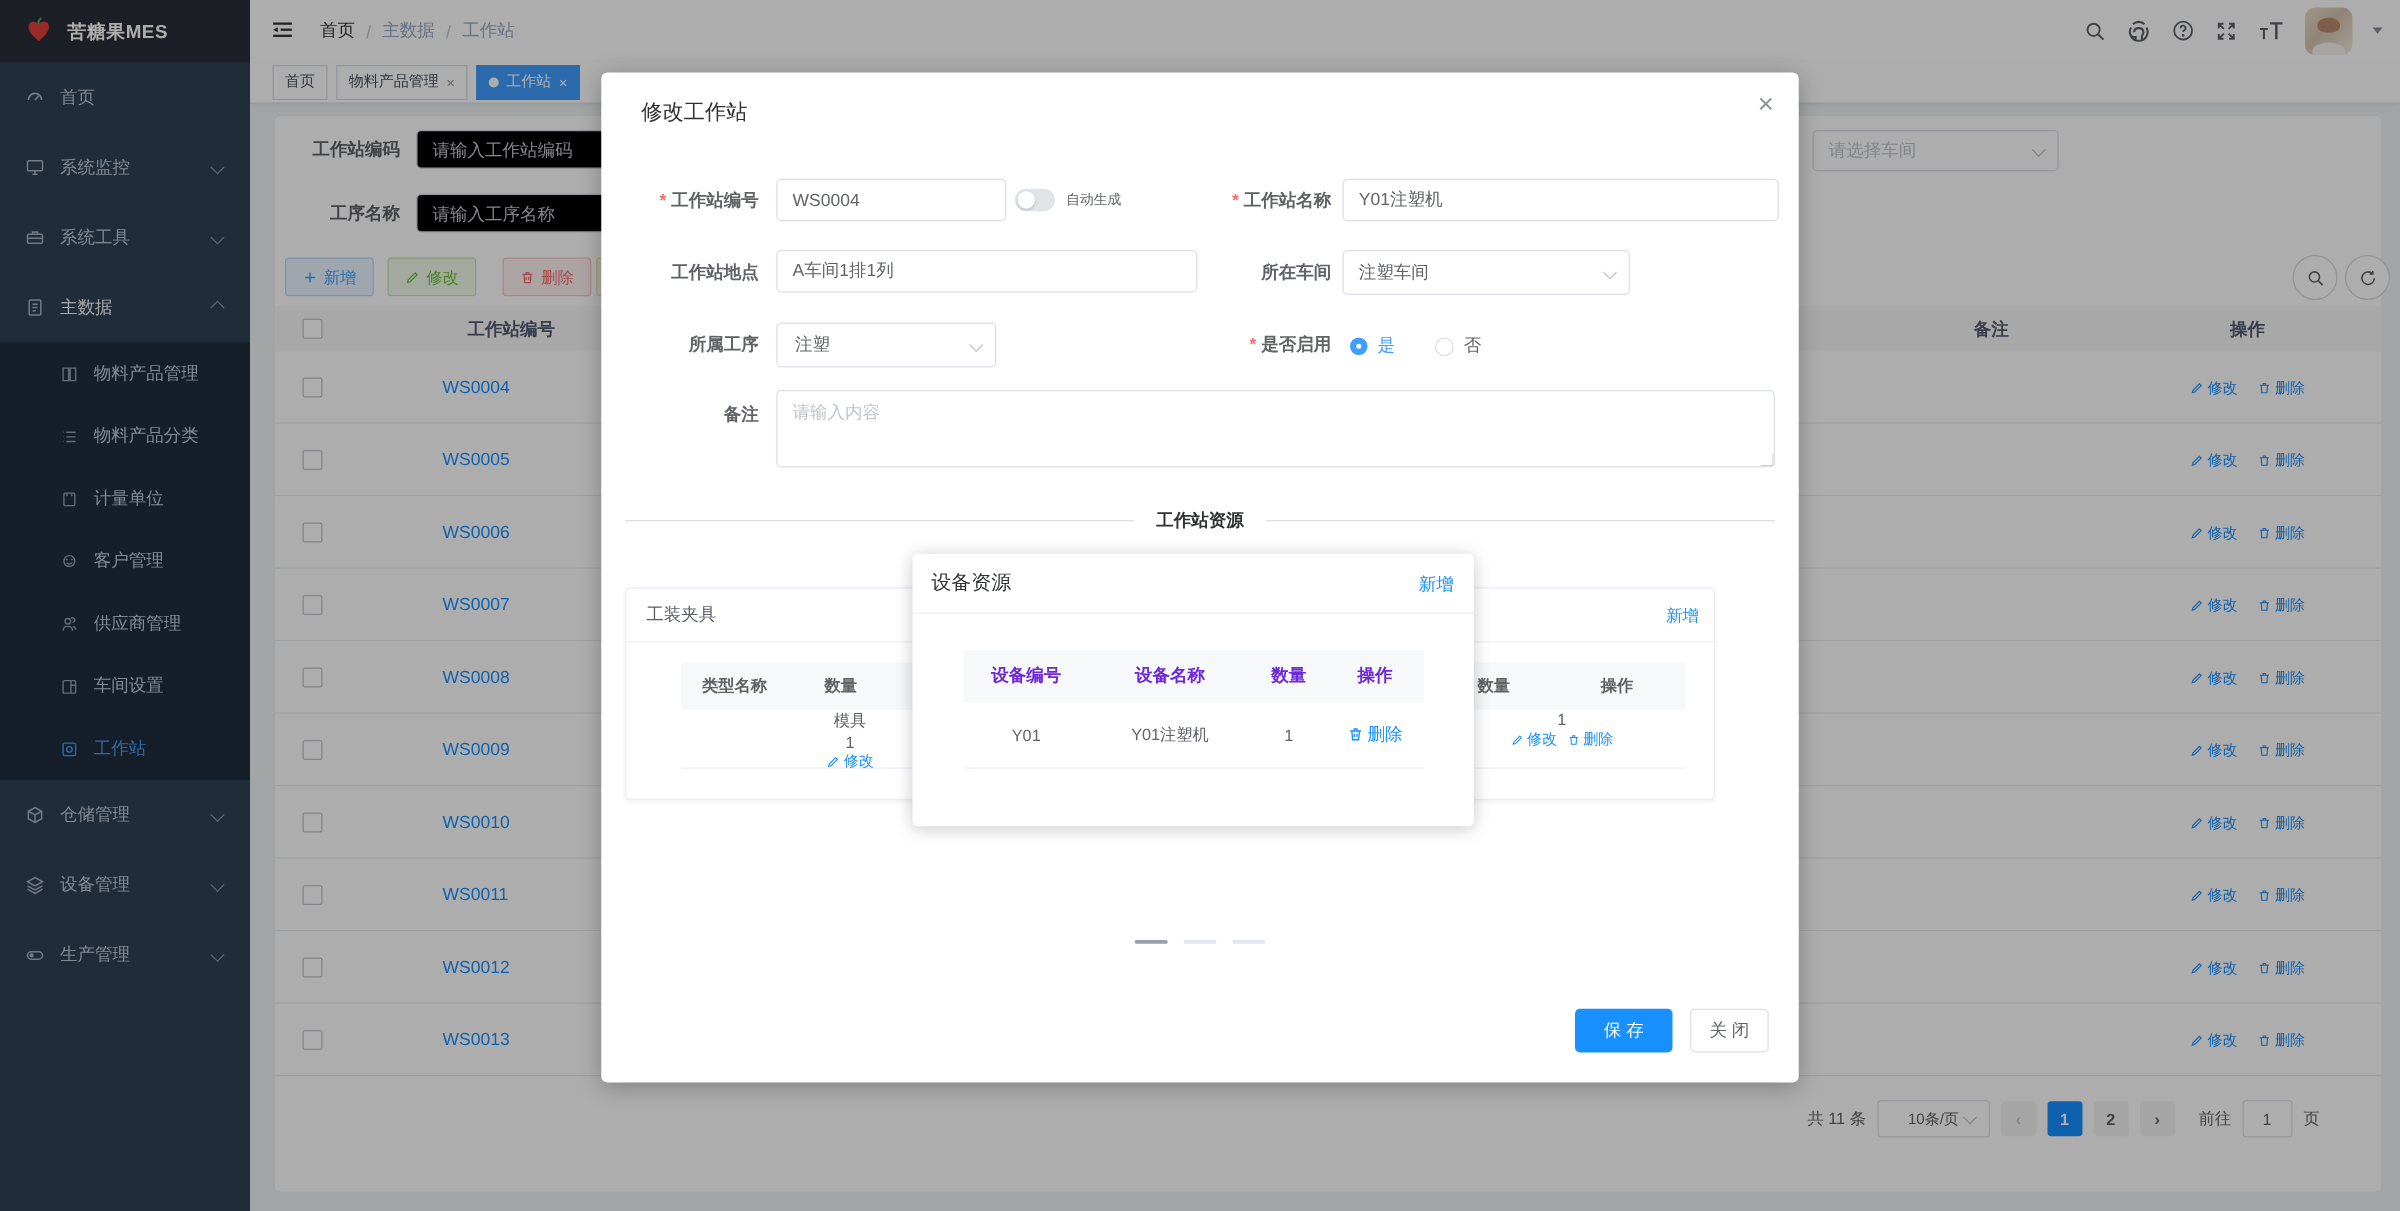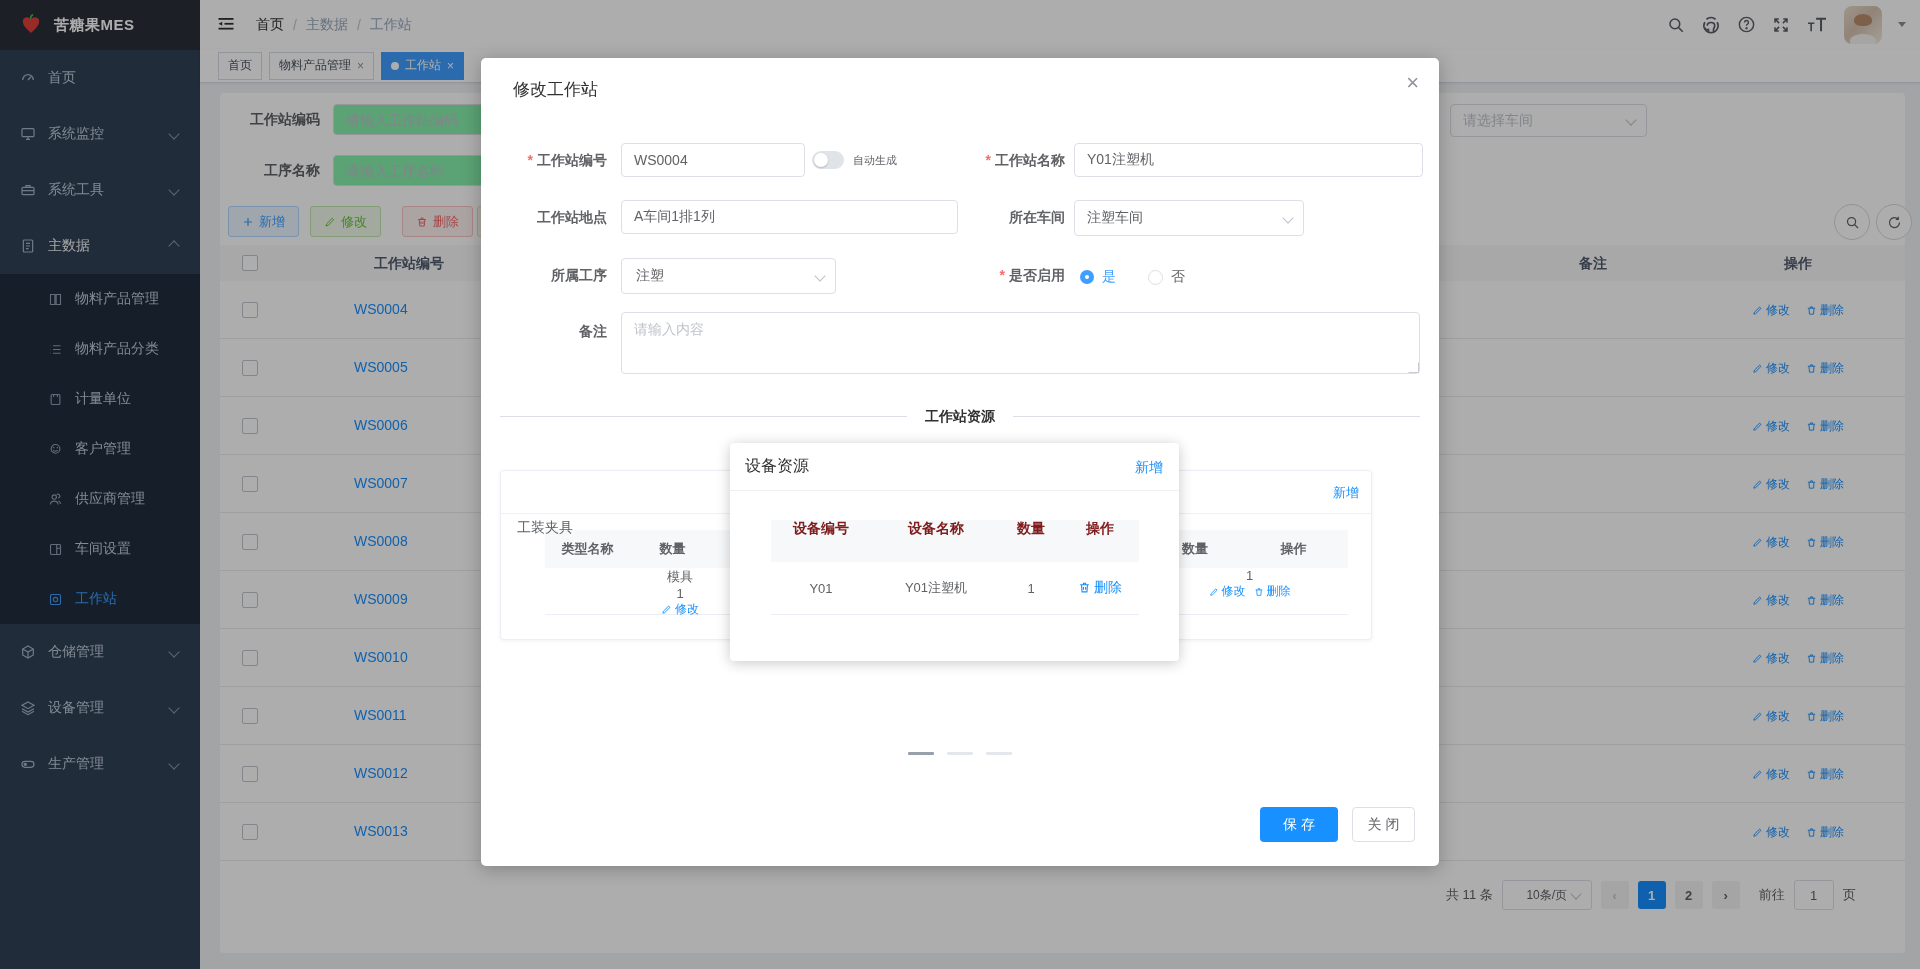--- a/index.html
+++ b/index.html
@@ -43,21 +43,21 @@
   .tagsbar{position:absolute;left:0;top:49px;right:0;height:33px;background:#fff;border-bottom:1px solid #d8dce5;box-shadow:0 1px 3px rgba(0,0,0,.06);display:flex;align-items:center;padding-left:18px;gap:7px;}
   .tag{height:26px;display:inline-flex;align-items:center;padding:0 9px;border:1px solid #d8dce5;background:#fff;color:#495060;font-size:12px;gap:6px;cursor:pointer;}
   .tag .tag-x{color:#8d939e;font-size:12px;cursor:pointer;}
   .tag.active{background:#409eff;border-color:#409eff;color:#fff;}
   .tag.active .tag-x{color:#fff;}
   .tag-dot{width:8px;height:8px;border-radius:50%;background:#fff;}
 
   .card{position:absolute;left:20px;top:93px;width:1685px;height:860px;background:#fff;border-radius:4px;}
 
   .flabel{position:absolute;width:110px;text-align:right;font-size:14px;font-weight:bold;color:#606266;line-height:33px;}
-  .finput{position:absolute;height:31px;border:1px solid #dcdfe6;border-radius:4px;background:#86efac;
+  .finput{position:absolute;height:31px;border:1px solid #dcdfe6;border-radius:4px;background:#000000;
           font-size:14px;color:#606266;padding:0 12px;box-sizing:border-box;font-family:inherit;}
   .finput::placeholder{color:#c0c4cc;}
   .fselect{position:absolute;height:33px;border:1px solid #dcdfe6;border-radius:4px;background:#fff;display:flex;align-items:center;
            padding:0 28px 0 12px;box-sizing:border-box;font-size:14px;color:#c0c4cc;cursor:pointer;}
   .sel-chev{position:absolute;right:11px;top:11px;width:7px;height:7px;border-right:1.4px solid #c0c4cc;border-bottom:1.4px solid #c0c4cc;transform:rotate(45deg);}
 
   .tbtn{position:absolute;height:29px;border-radius:3px;display:inline-flex;align-items:center;gap:5px;font-size:13px;padding:0 13px;cursor:pointer;border:1px solid;}
   .tbtn-add{background:#ecf5ff;border-color:#b3d8ff;color:#409eff;}
   .tbtn-edit{background:#f0f9eb;border-color:#c2e7b0;color:#67c23a;}
   .tbtn-del{background:#fef0f0;border-color:#fbc4c4;color:#f56c6c;}
@@ -103,39 +103,39 @@
   .radio-off{width:13px;height:13px;border-radius:50%;border:1px solid #dcdfe6;background:#fff;}
   .rlabel-on{color:#409eff;font-size:14px;}
   .rlabel-off{color:#606266;font-size:14px;}
   .mtextarea{position:absolute;border:1px solid #dcdfe6;border-radius:4px;font-size:14px;color:#606266;padding:8px 12px;box-sizing:border-box;resize:none;font-family:inherit;}
   .mtextarea::placeholder{color:#c0c4cc;}
   .ta-corner{position:absolute;width:10px;height:10px;border-right:1.5px solid #c8ccd4;border-bottom:1.5px solid #c8ccd4;transform:translate(-12px,-12px) rotate(0deg);clip-path:polygon(100% 0,100% 100%,0 100%);}
   .divider{position:absolute;left:19px;top:375px;width:920px;border-top:1px solid #dcdfe6;}
   .divider-text{position:absolute;left:50%;top:-9px;transform:translateX(-50%);background:#fff;padding:0 18px;font-size:14px;font-weight:bold;color:#303133;white-space:nowrap;}
   .rescard{position:absolute;top:412px;height:170px;background:#fff;border:1px solid #ebeef5;border-radius:4px;box-shadow:0 1px 4px rgba(0,0,0,.06);box-sizing:border-box;}
   .rescard-hd{height:42px;border-bottom:1px solid #f0f0f0;position:relative;}
-  .rescard-title{position:absolute;left:16px;top:12px;font-size:14px;color:#5a5e66;margin-top:36px;}
+  .rescard-title{position:absolute;left:16px;top:12px;font-size:14px;color:#5a5e66;}
   .rescard-add{position:absolute;right:12px;top:13px;font-size:13px;color:#1890ff;}
   .mini-thead{display:flex;background:#f7f8fa;height:38px;align-items:center;font-size:13px;font-weight:bold;color:#606266;}
   .mini-row{display:flex;height:46px;align-items:center;font-size:13px;color:#606266;border-bottom:1px solid #ebeef5;flex-direction:column;}
   .mini-col{text-align:center;}
   .indicators{position:absolute;left:427px;top:694px;display:flex;gap:13px;}
   .ind{width:26px;height:3px;border-radius:1px;background:#e4e7ed;cursor:pointer;}
   .ind.on{background:#98a0ab;}
   .m-btn{position:absolute;top:749px;height:35px;border-radius:4px;font-size:14px;display:flex;align-items:center;justify-content:center;cursor:pointer;box-sizing:border-box;font-family:inherit;}
   .m-save{left:779px;width:78px;background:#1890ff;color:#fff;border:none;}
   .m-cancel{left:871px;width:63px;background:#fff;color:#606266;border:1px solid #dcdfe6;}
 
   
   .ddialog{position:absolute;left:730px;top:443px;width:449px;height:218px;background:#fff;border-radius:4px;z-index:60;box-shadow:0 2px 14px rgba(0,0,0,.22);}
   .dd-hd{position:relative;height:47px;border-bottom:1px solid #f0f0f0;}
   .dd-title{position:absolute;left:15px;top:13px;font-size:16px;color:#303133;}
   .dd-add{position:absolute;right:16px;top:16px;font-size:14px;color:#1890ff;}
   .dd-table{position:absolute;left:41px;top:77px;width:368px;}
-  .dd-thead{display:flex;background:#f7f8fa;height:42px;align-items:flex-start;font-size:14px;font-weight:bold;color:#7f1d1d;}
+  .dd-thead{display:flex;background:#f7f8fa;height:42px;align-items:center;font-size:14px;font-weight:bold;color:#6d28d9;}
   .dd-row{display:flex;height:52px;align-items:center;font-size:13px;color:#606266;border-bottom:1px solid #ebeef5;}
 </style>
 </head>
 <body>
 
 <aside class="sidebar">
   <div class="logo">
     <svg width="26" height="26" viewBox="0 0 24 24">
       <path d="M12 7c2.2-3.2 6.3-2.8 7.3.2.9 2.6-.5 5.6-3.3 8.3L12 19.3 8 15.5C5.2 12.8 3.8 9.8 4.7 7.2 5.7 4.2 9.8 3.8 12 7z" fill="#e0403a"></path>
       <path d="M12 6.8C11.4 4.8 12.4 3 14 2.4" fill="none" stroke="#4caf50" stroke-width="1.6"></path>
@@ -584,21 +584,21 @@
 
   <span class="mlabel" style="left:16px;top:141px;">工作站地点</span>
   <input class="minput" style="left: 140px; top: 142px; width: 337px;" value="A车间1排1列">
   <span class="mlabel" style="left:474px;top:141px;">所在车间</span>
   <div class="mselect" style="left:593px;top:142px;width:230px;">
     <span>注塑车间</span>
     <i class="sel-chev"></i>
   </div>
 
   <span class="mlabel" style="left:16px;top:199px;">所属工序</span>
-  <div class="mselect" style="left:140px;top:200px;width:215px;padding-left:14px;">
+  <div class="mselect" style="left:140px;top:200px;width:176px;padding-left:14px;">
     <span>注塑</span>
     <i class="sel-chev"></i>
   </div>
   <span class="mlabel req" data-star="*" style="left:474px;top:199px;">是否启用</span>
   <span class="radio-grp" style="left:599px;top:210px;">
     <span class="radio-on"></span>
     <span class="rlabel-on">是</span>
   </span>
   <span class="radio-grp" style="left:667px;top:210px;">
     <span class="radio-off"></span>

